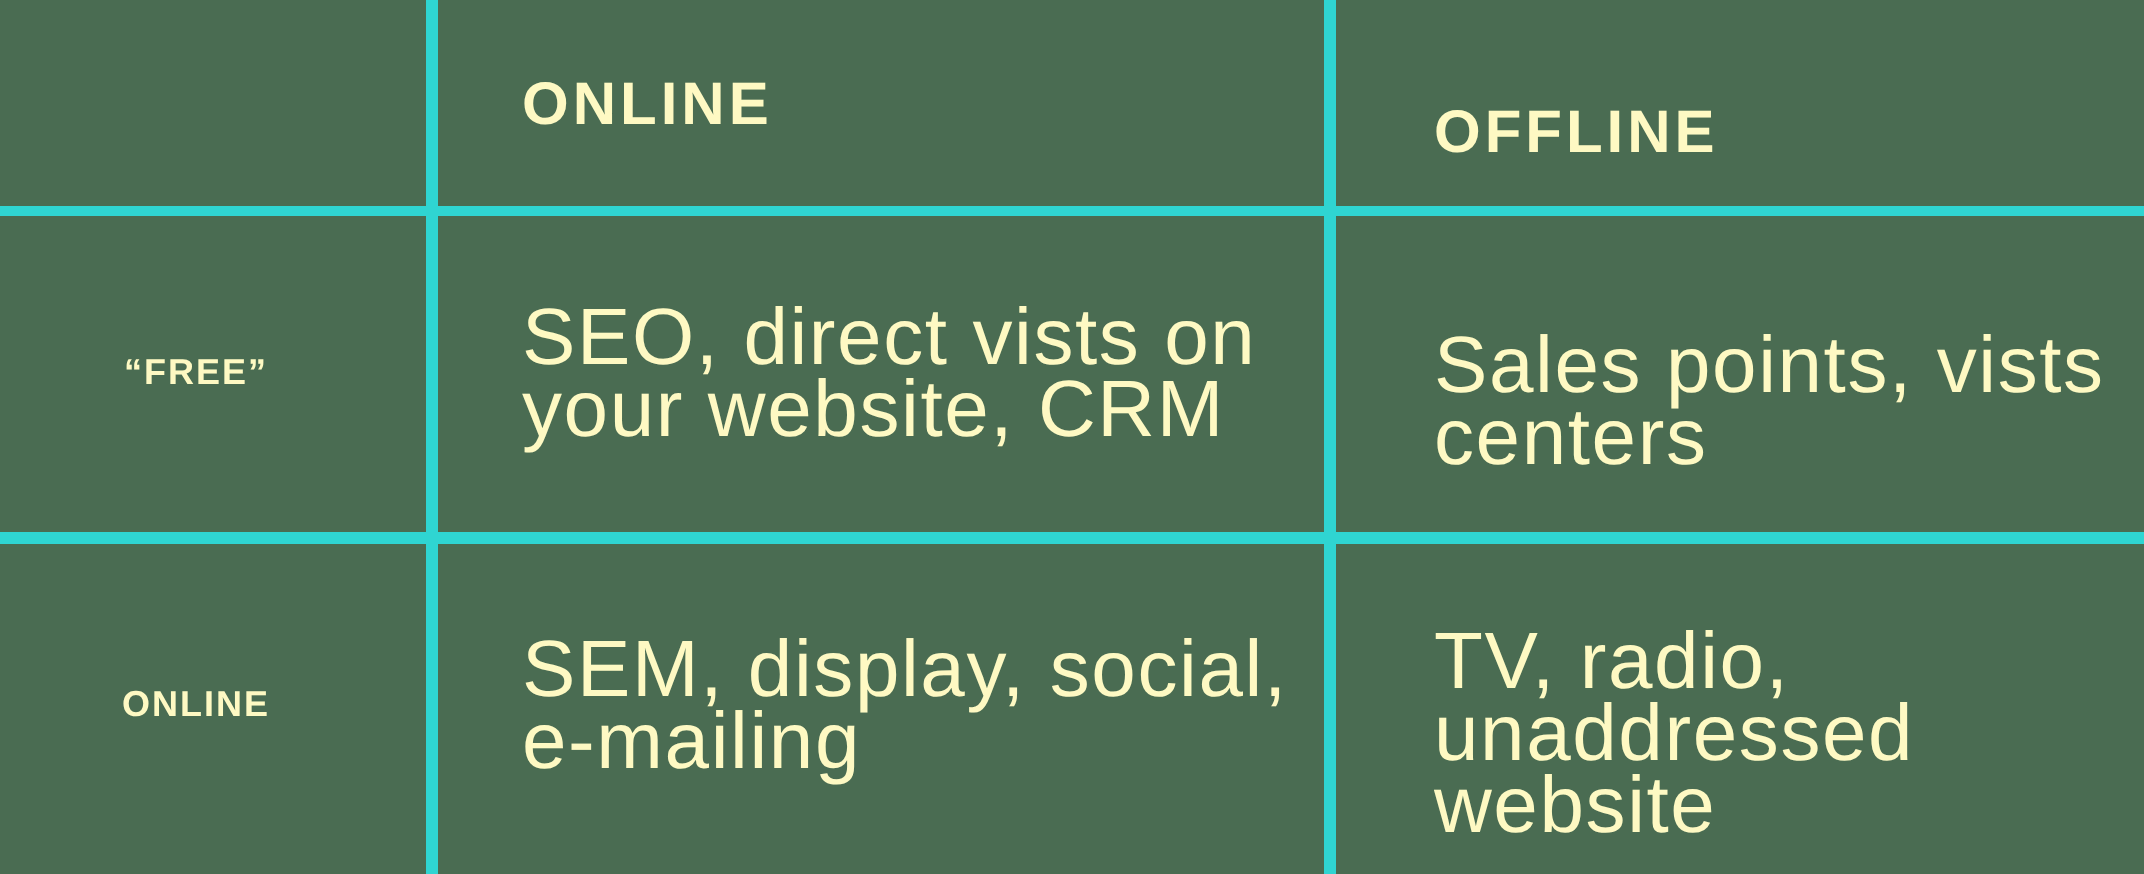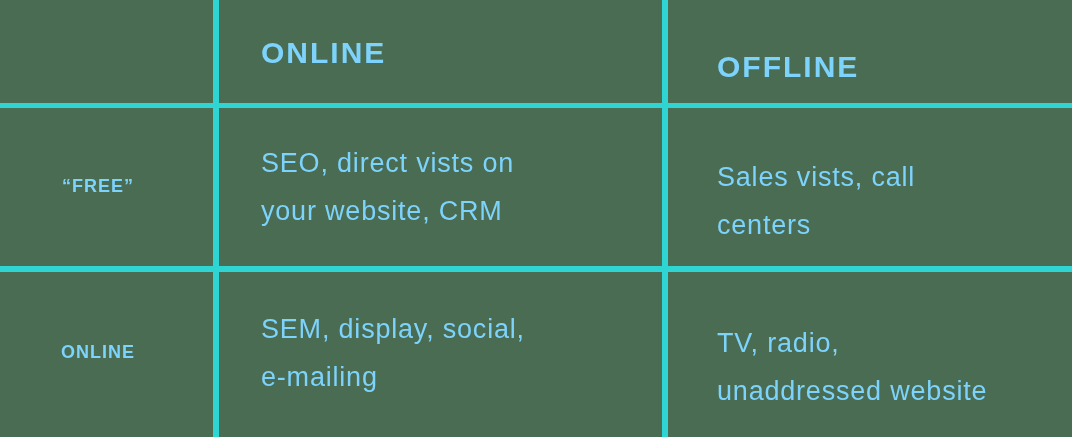--- a/index.html
+++ b/index.html
@@ -22,38 +22,38 @@
   .grid {
     position: absolute;
     inset: 0;
     display: grid;
     grid-template-columns: 216px 449px 407px;
     grid-template-rows: 105px 163px 169px;
   }
   .cell {
     display: flex;
     align-items: center;
-    color: #7dd3fc;
+    color: #fef9c3;
     box-sizing: border-box;
   }
   .cell.header {
     font-weight: bold;
     font-size: 30px;
     letter-spacing: 2px;
   }
   .cell.rowlabel {
     justify-content: center;
     font-weight: bold;
     font-size: 18px;
     letter-spacing: 1px;
     padding-right: 20px;
   }
   .cell.body {
-    font-size: 27px;
-    line-height: 48px;
+    font-size: 40px;
+    line-height: 36px;
     letter-spacing: 0.8px;
   }
   .cell.body span,
   .cell.header span,
   .cell.rowlabel span {
     white-space: pre-line;
   }
   .col2 { padding-left: 45px; }
   .col3 { padding-left: 52px; margin-top: 28px; }
   .divider {
@@ -84,21 +84,21 @@
     <div class="cell rowlabel">
       <span>“FREE”</span>
     </div>
 
     <div class="cell body col2">
       <span>SEO, direct vists on
 your website, CRM</span>
     </div>
 
     <div class="cell body col3">
-      <span>Sales vists, call
+      <span>Sales points, vists
 centers</span>
     </div>
 
     <div class="cell rowlabel">
       <span>ONLINE</span>
     </div>
 
     <div class="cell body col2">
       <span>SEM, display, social,
 e-mailing</span>

